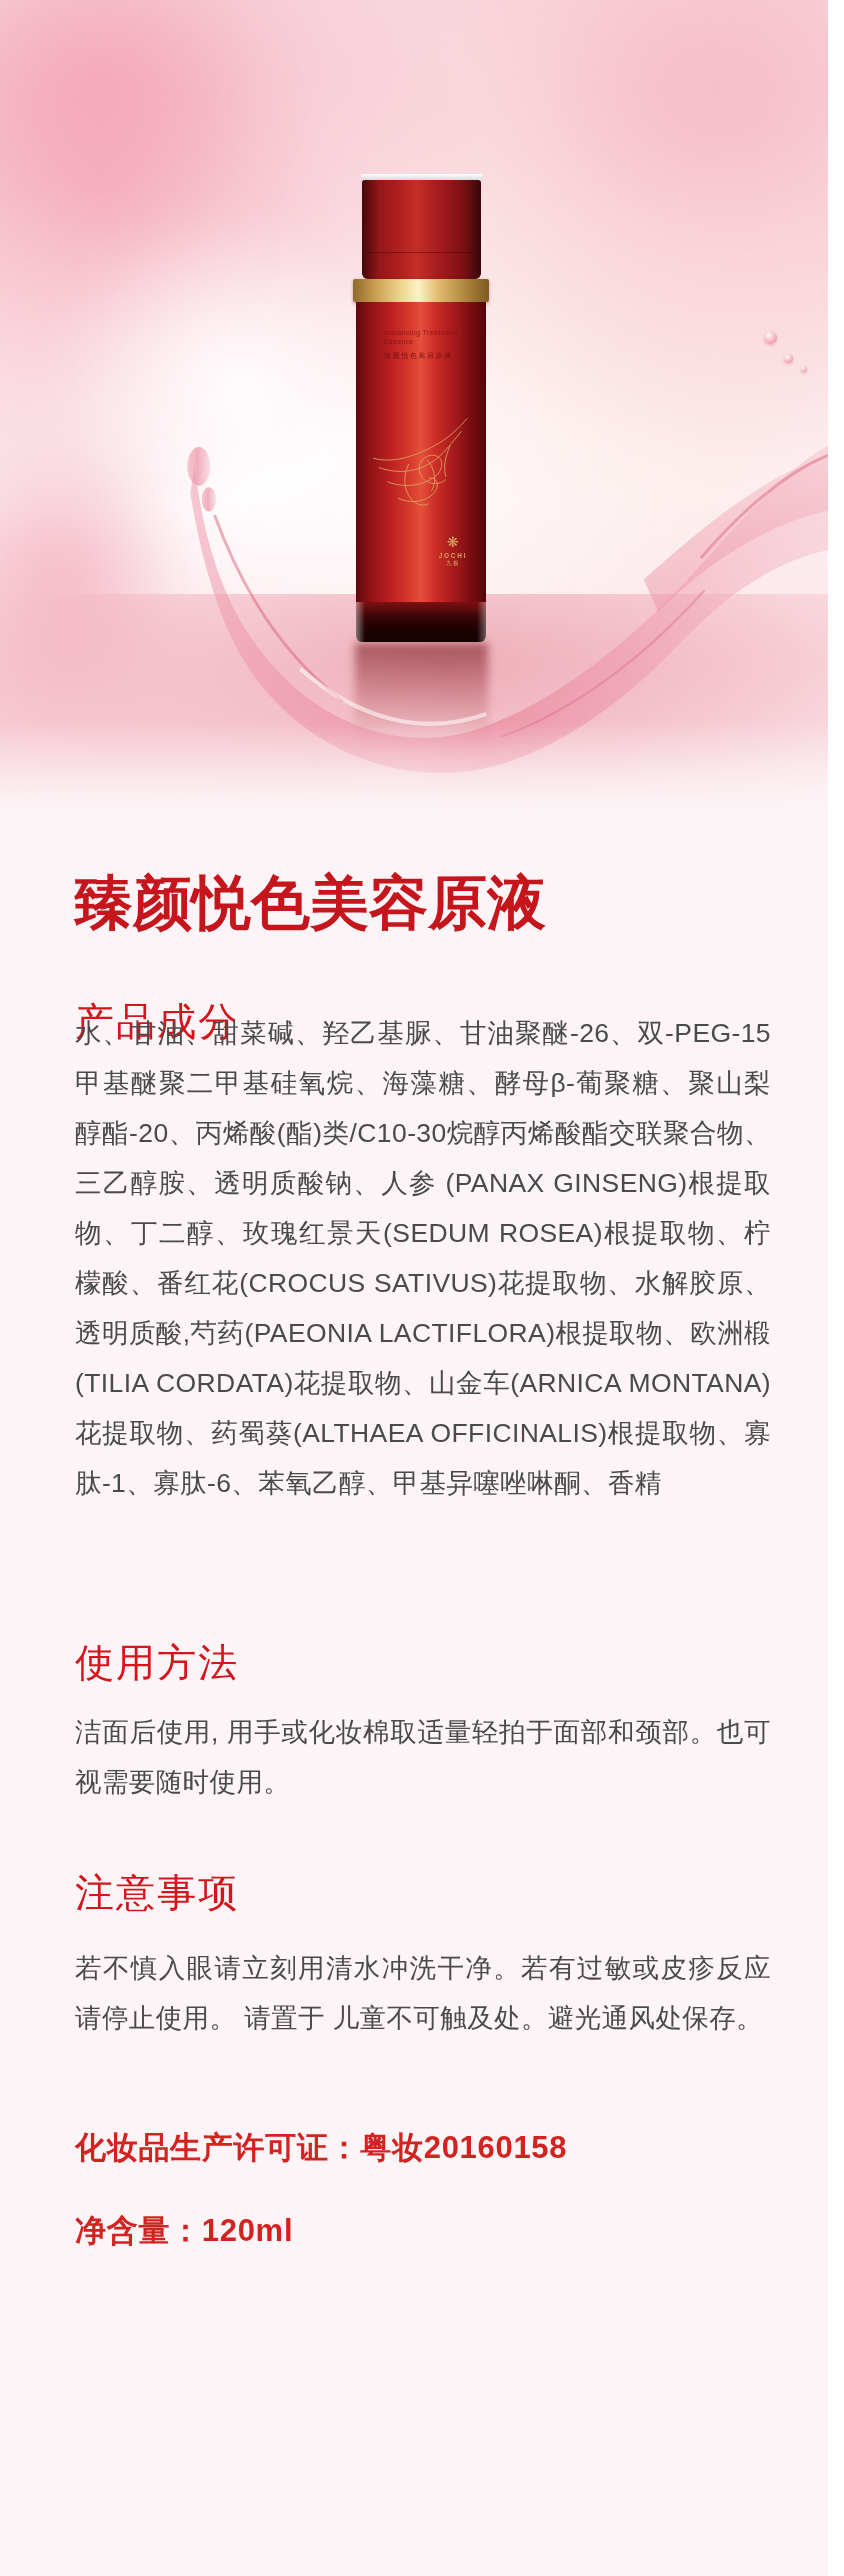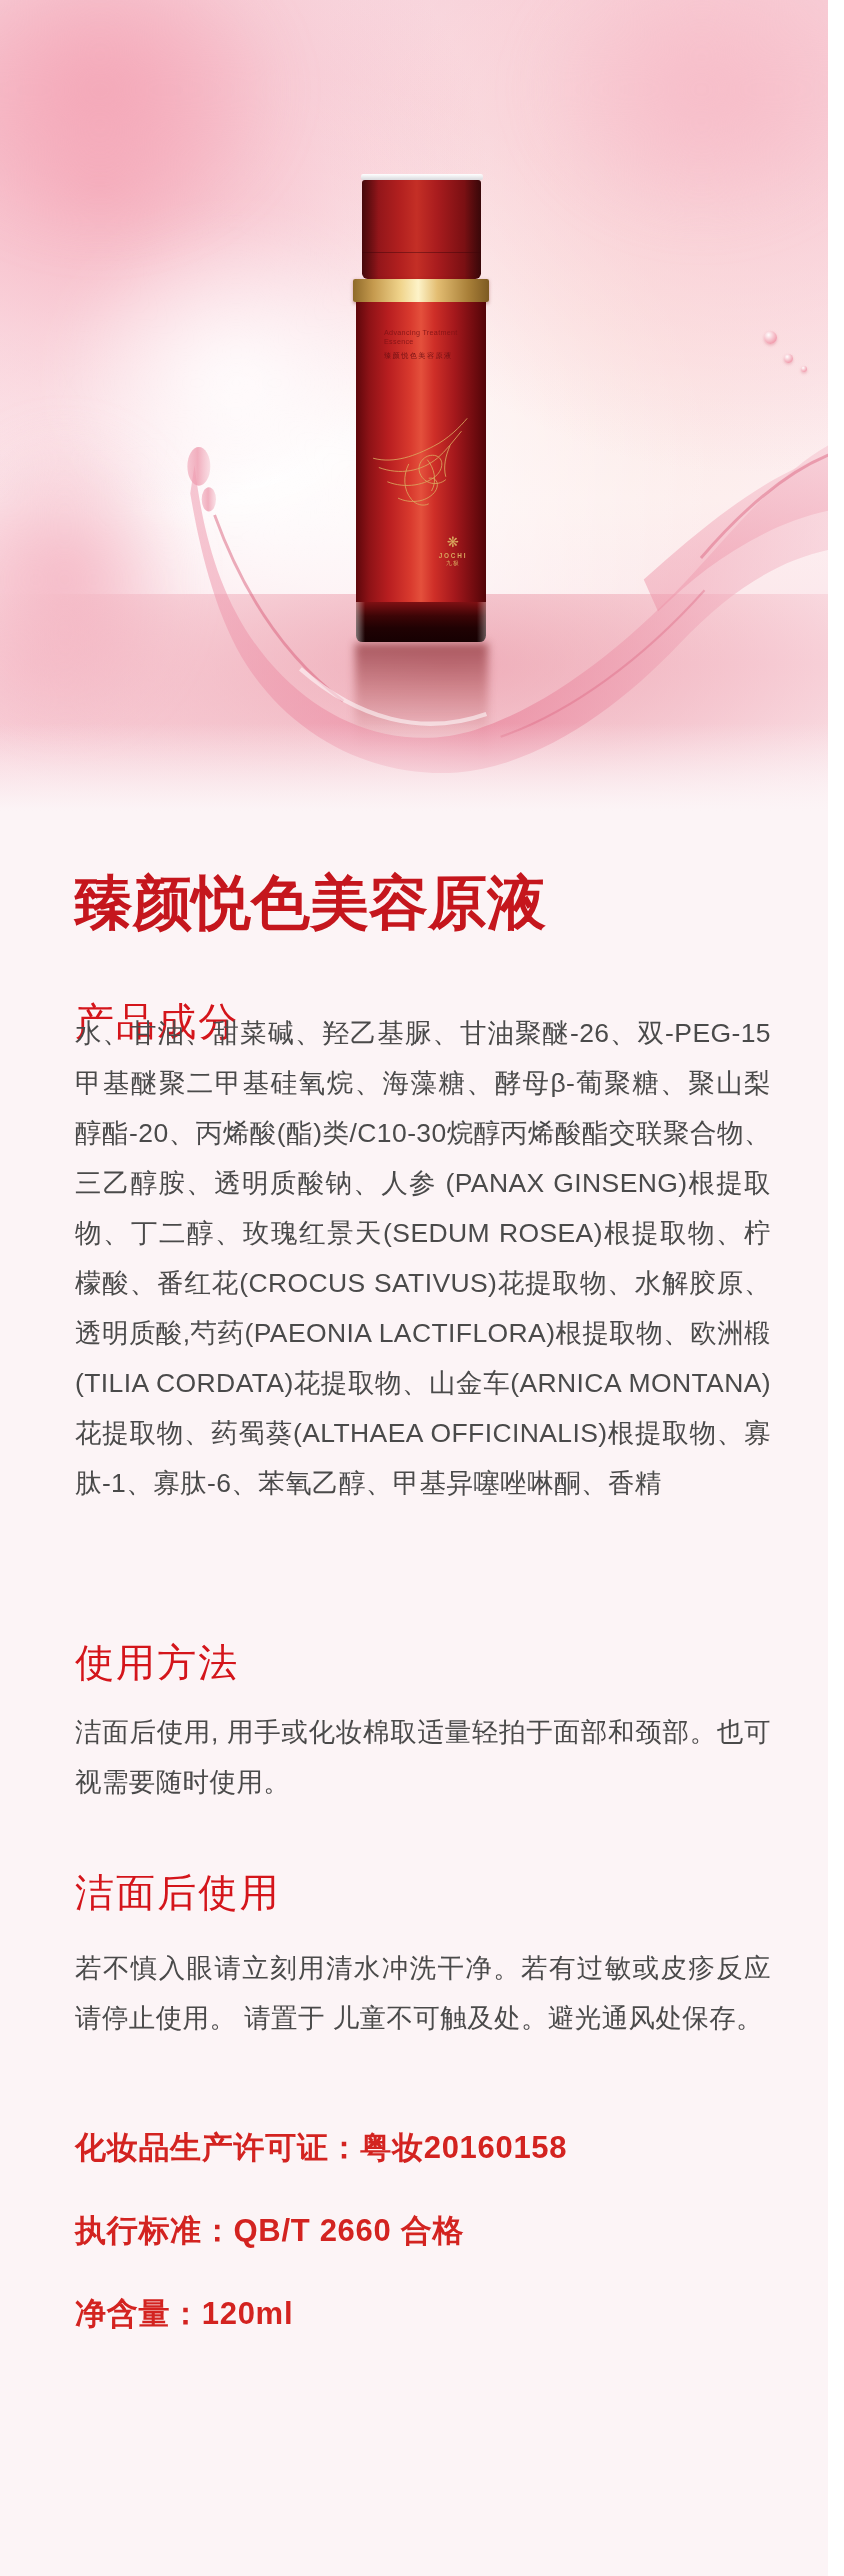--- a/index.html
+++ b/index.html
@@ -148,23 +148,22 @@
   </div>
 
   <div class="title">臻颜悦色美容原液</div>
 
   <div class="sec-h h1">产品成分</div>
   <div class="sec-p p1">水、甘油、甜菜碱、羟乙基脲、甘油聚醚-26、双-PEG-15甲基醚聚二甲基硅氧烷、海藻糖、酵母β-葡聚糖、聚山梨醇酯-20、丙烯酸(酯)类/C10-30烷醇丙烯酸酯交联聚合物、三乙醇胺、透明质酸钠、人参 (PANAX GINSENG)根提取物、丁二醇、玫瑰红景天(SEDUM ROSEA)根提取物、柠檬酸、番红花(CROCUS SATIVUS)花提取物、水解胶原、透明质酸,芍药(PAEONIA LACTIFLORA)根提取物、欧洲椴(TILIA CORDATA)花提取物、山金车(ARNICA MONTANA)花提取物、药蜀葵(ALTHAEA OFFICINALIS)根提取物、寡肽-1、寡肽-6、苯氧乙醇、甲基异噻唑啉酮、香精</div>
 
   <div class="sec-h h2">使用方法</div>
   <div class="sec-p p2">洁面后使用, 用手或化妆棉取适量轻拍于面部和颈部。也可视需要随时使用。</div>
 
-  <div class="sec-h h3">洁面后使用</div>
+  <div class="sec-h h3">注意事项</div>
   <div class="sec-p p3">若不慎入眼请立刻用清水冲洗干净。若有过敏或皮疹反应请停止使用。 请置于 儿童不可触及处。避光通风处保存。</div>
 
   <div class="info">
     <div class="info-line">化妆品生产许可证：粤妆20160158</div>
-    <div class="info-line">执行标准：QB/T 2660 合格</div>
     <div class="info-line">净含量：120ml</div>
   </div>
 
 </div>
 
 
 </body></html>

